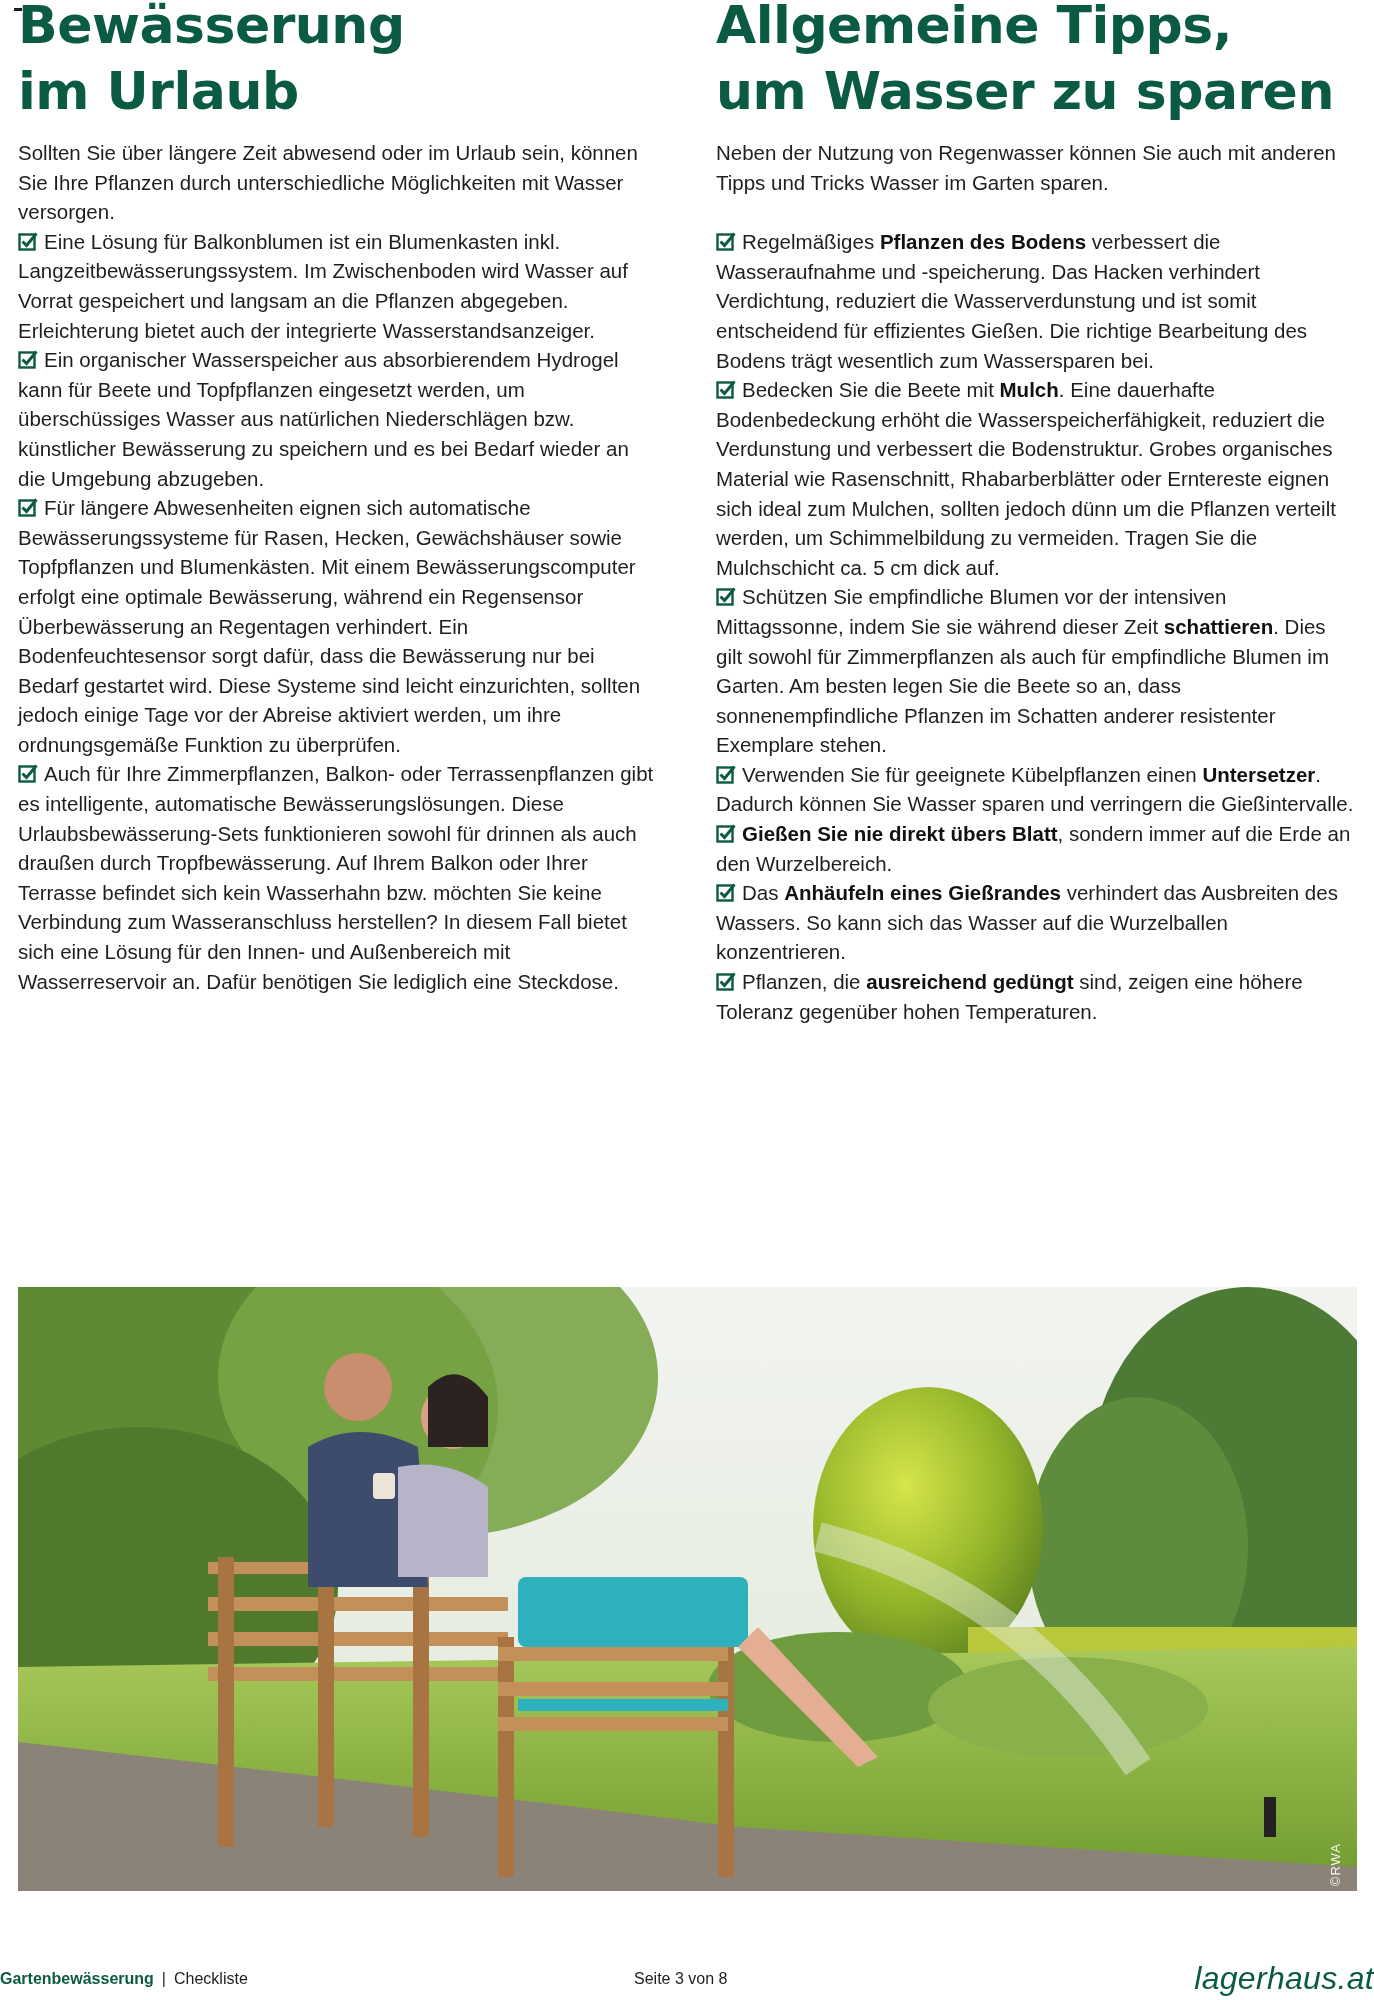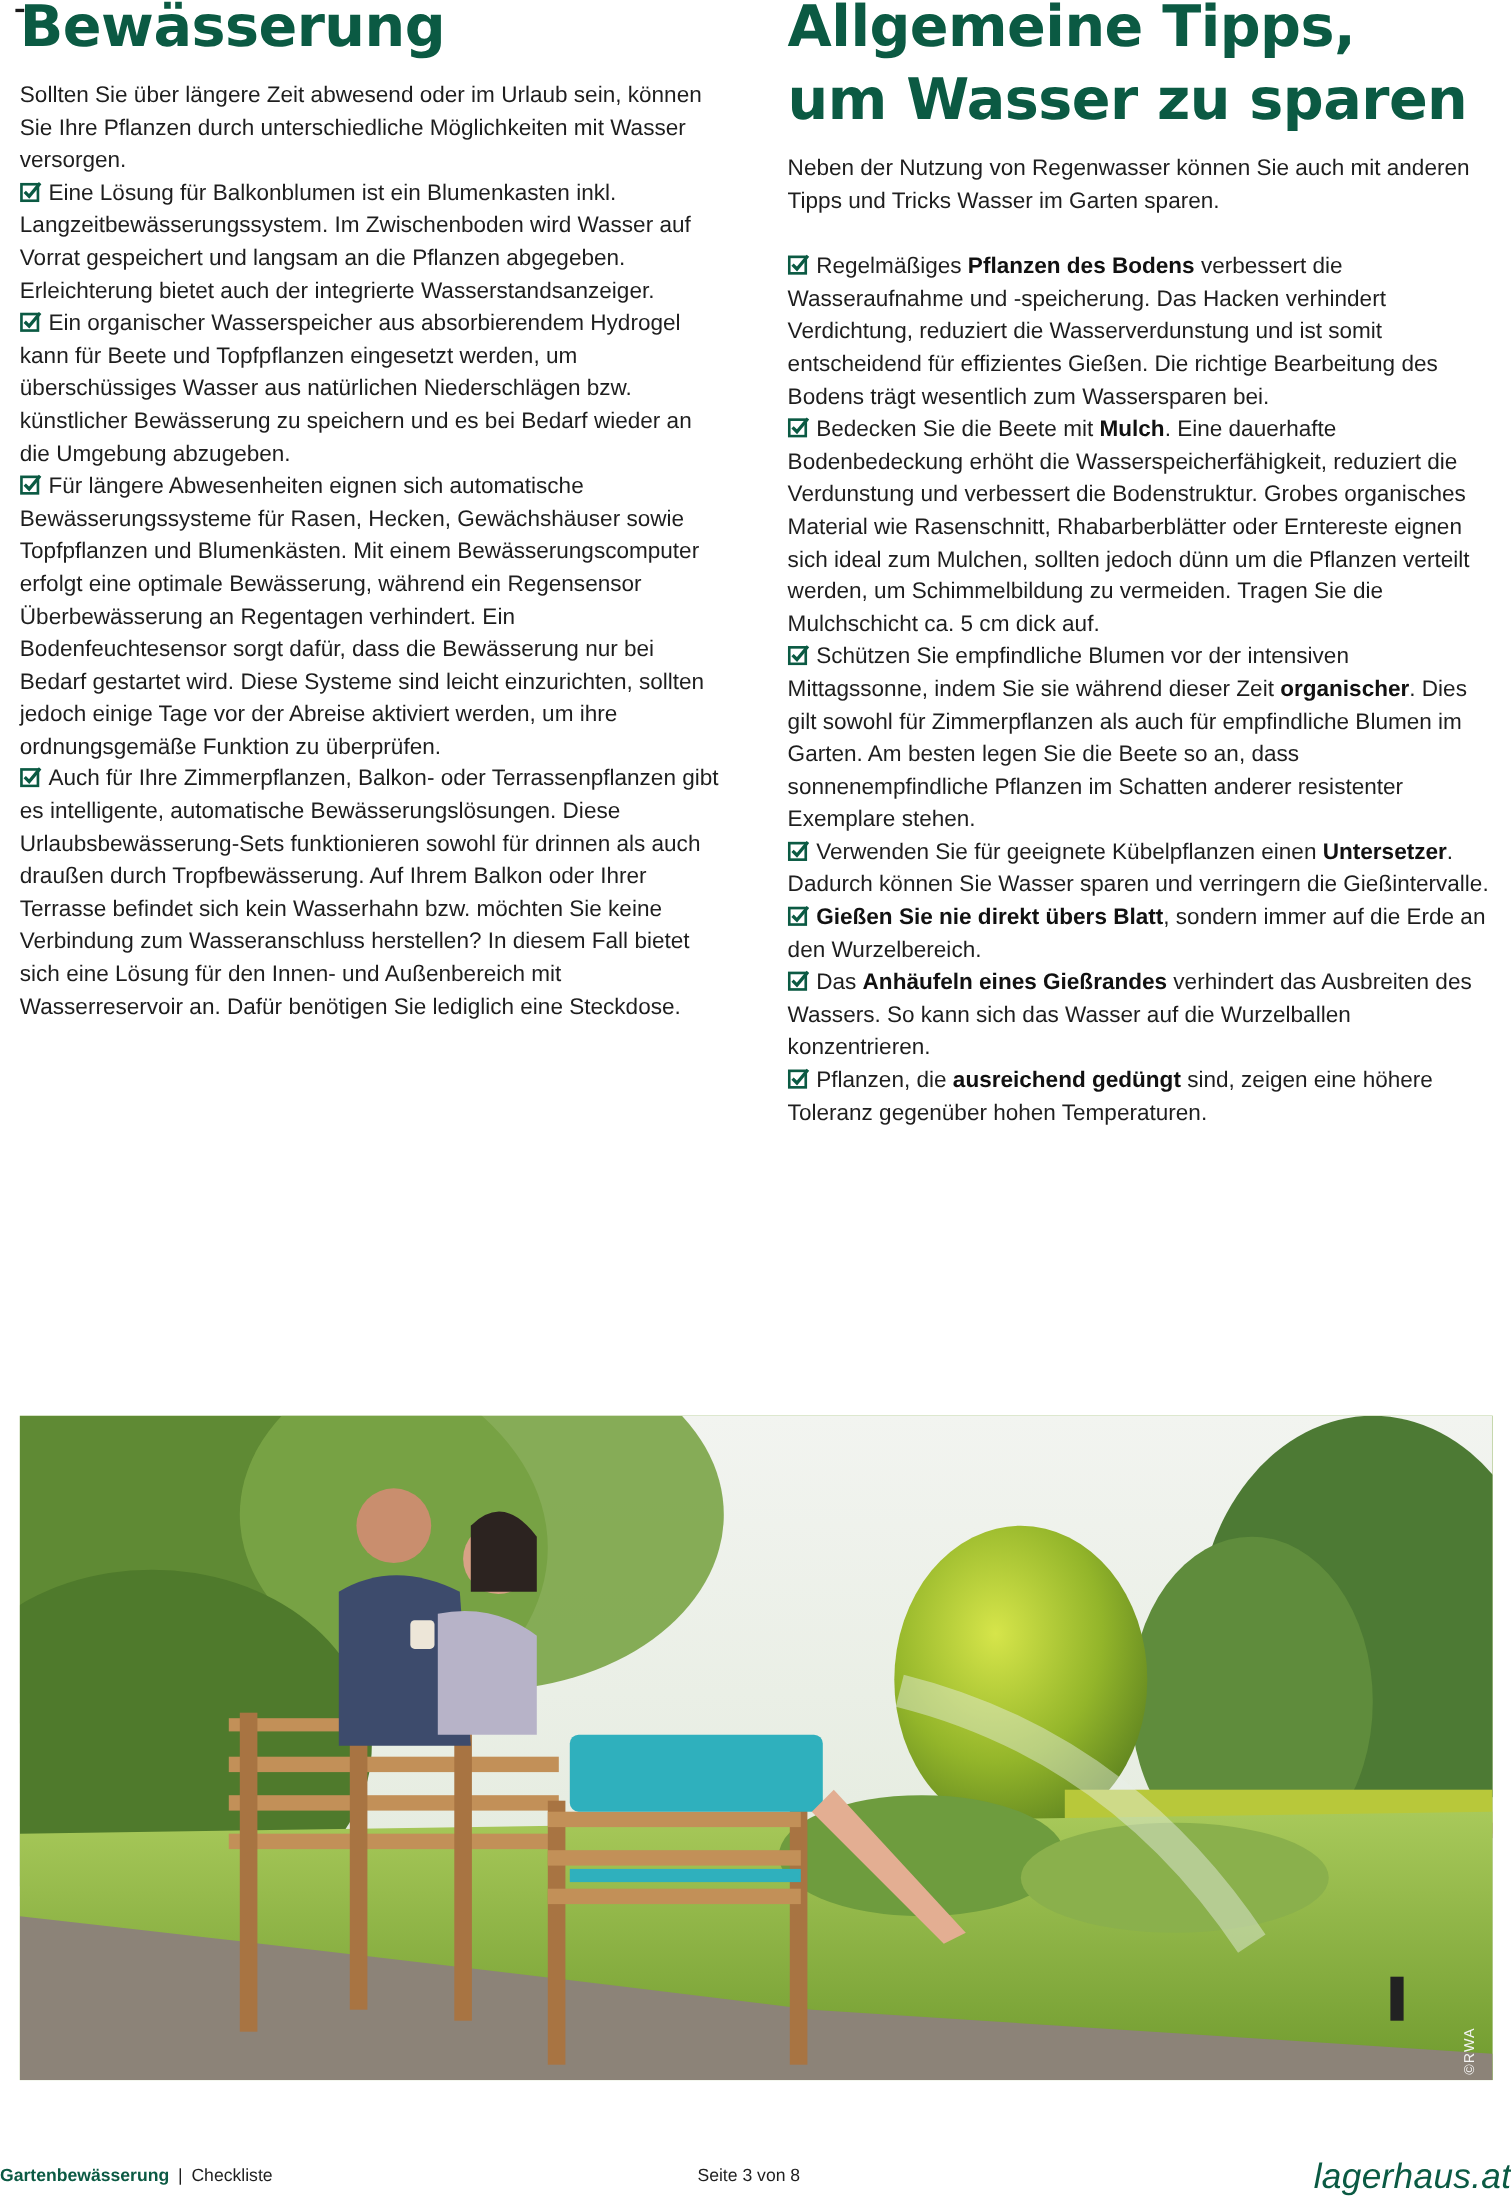--- a/index.html
+++ b/index.html
@@ -83,20 +83,21 @@
     }
   </style>
 </head>
 <body>
 
 <div class="corner-mark"></div>
 
 <section class="col col-left">
   <h1 class="heading">
     <span>Bewässerung</span>
+    <span>im Urlaub</span>
   </h1>
   <p class="intro">Sollten Sie über längere Zeit abwesend oder im Urlaub sein, können Sie Ihre Pflanzen durch unterschiedliche Möglichkeiten mit Wasser versorgen.</p>
 
   <p class="item">
     <span class="check"><svg viewBox="0 0 20 20">
           <rect x="1.5" y="3.5" width="15" height="15" fill="none" stroke="#0b5a43" stroke-width="2.4"></rect>
           <path d="M4.5 10.5 L8.5 14.5 L18.5 2.5" fill="none" stroke="#0b5a43" stroke-width="3"></path>
         </svg></span><span>Eine Lösung für Balkonblumen ist ein Blumenkasten inkl. Langzeitbewässerungssystem. Im Zwischenboden wird Wasser auf Vorrat gespeichert und langsam an die Pflanzen abgegeben. Erleichterung bietet auch der integrierte Wasserstandsanzeiger.</span>
   </p>
   <p class="item">
@@ -135,21 +136,21 @@
   <p class="item">
     <span class="check"><svg viewBox="0 0 20 20">
           <rect x="1.5" y="3.5" width="15" height="15" fill="none" stroke="#0b5a43" stroke-width="2.4"></rect>
           <path d="M4.5 10.5 L8.5 14.5 L18.5 2.5" fill="none" stroke="#0b5a43" stroke-width="3"></path>
         </svg></span><span>Bedecken Sie die Beete mit </span><b>Mulch</b><span>. Eine dauerhafte Bodenbedeckung erhöht die Wasserspeicherfähigkeit, reduziert die Verdunstung und verbessert die Bodenstruktur. Grobes organisches Material wie Rasenschnitt, Rhabarberblätter oder Erntereste eignen sich ideal zum Mulchen, sollten jedoch dünn um die Pflanzen verteilt werden, um Schimmelbildung zu vermeiden. Tragen Sie die Mulchschicht ca. 5 cm dick auf.</span>
   </p>
   <p class="item">
     <span class="check"><svg viewBox="0 0 20 20">
           <rect x="1.5" y="3.5" width="15" height="15" fill="none" stroke="#0b5a43" stroke-width="2.4"></rect>
           <path d="M4.5 10.5 L8.5 14.5 L18.5 2.5" fill="none" stroke="#0b5a43" stroke-width="3"></path>
-        </svg></span><span>Schützen Sie empfindliche Blumen vor der intensiven Mittagssonne, indem Sie sie während dieser Zeit </span><b>organischer</b><span>. Dies gilt sowohl für Zimmerpflanzen als auch für empfindliche Blumen im Garten. Am besten legen Sie die Beete so an, dass sonnenempfindliche Pflanzen im Schatten anderer resistenter Exemplare stehen.</span>
+        </svg></span><span>Schützen Sie empfindliche Blumen vor der intensiven Mittagssonne, indem Sie sie während dieser Zeit </span><b>schattieren</b><span>. Dies gilt sowohl für Zimmerpflanzen als auch für empfindliche Blumen im Garten. Am besten legen Sie die Beete so an, dass sonnenempfindliche Pflanzen im Schatten anderer resistenter Exemplare stehen.</span>
   </p>
   <p class="item">
     <span class="check"><svg viewBox="0 0 20 20">
           <rect x="1.5" y="3.5" width="15" height="15" fill="none" stroke="#0b5a43" stroke-width="2.4"></rect>
           <path d="M4.5 10.5 L8.5 14.5 L18.5 2.5" fill="none" stroke="#0b5a43" stroke-width="3"></path>
         </svg></span><span>Verwenden Sie für geeignete Kübelpflanzen einen </span><b>Untersetzer</b><span>. Dadurch können Sie Wasser sparen und verringern die Gießintervalle.</span>
   </p>
   <p class="item">
     <span class="check"><svg viewBox="0 0 20 20">
           <rect x="1.5" y="3.5" width="15" height="15" fill="none" stroke="#0b5a43" stroke-width="2.4"></rect>

